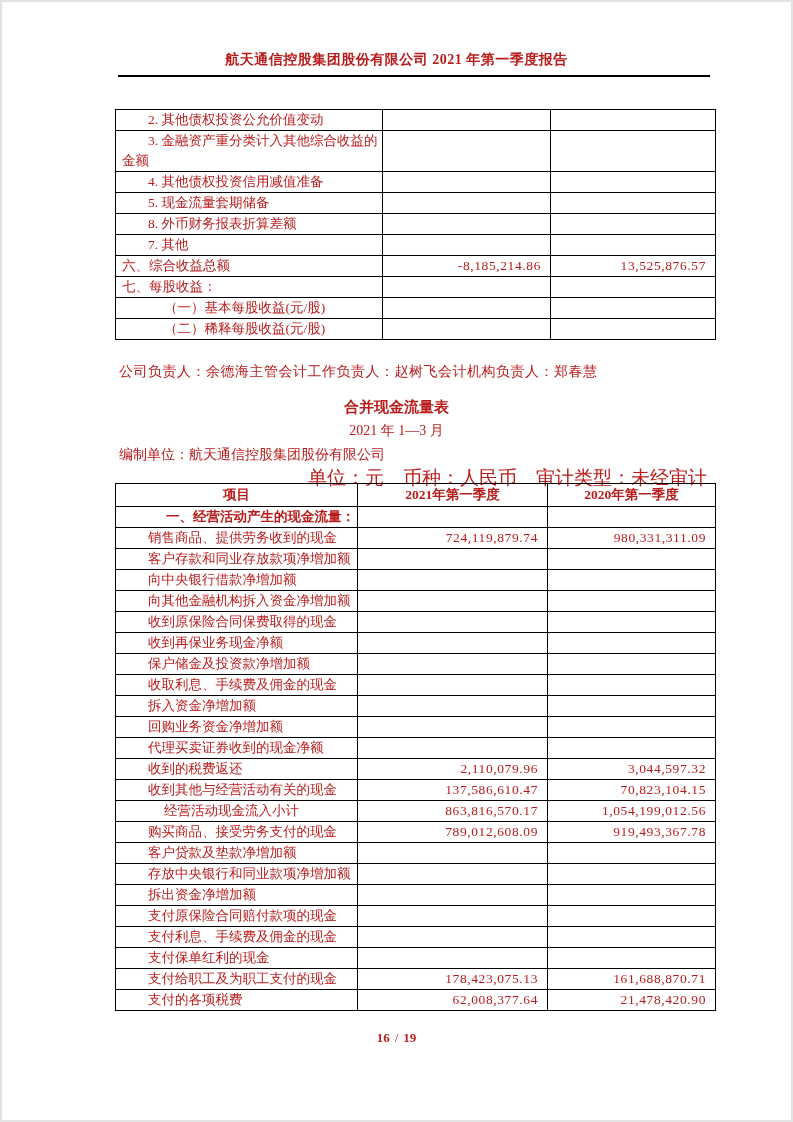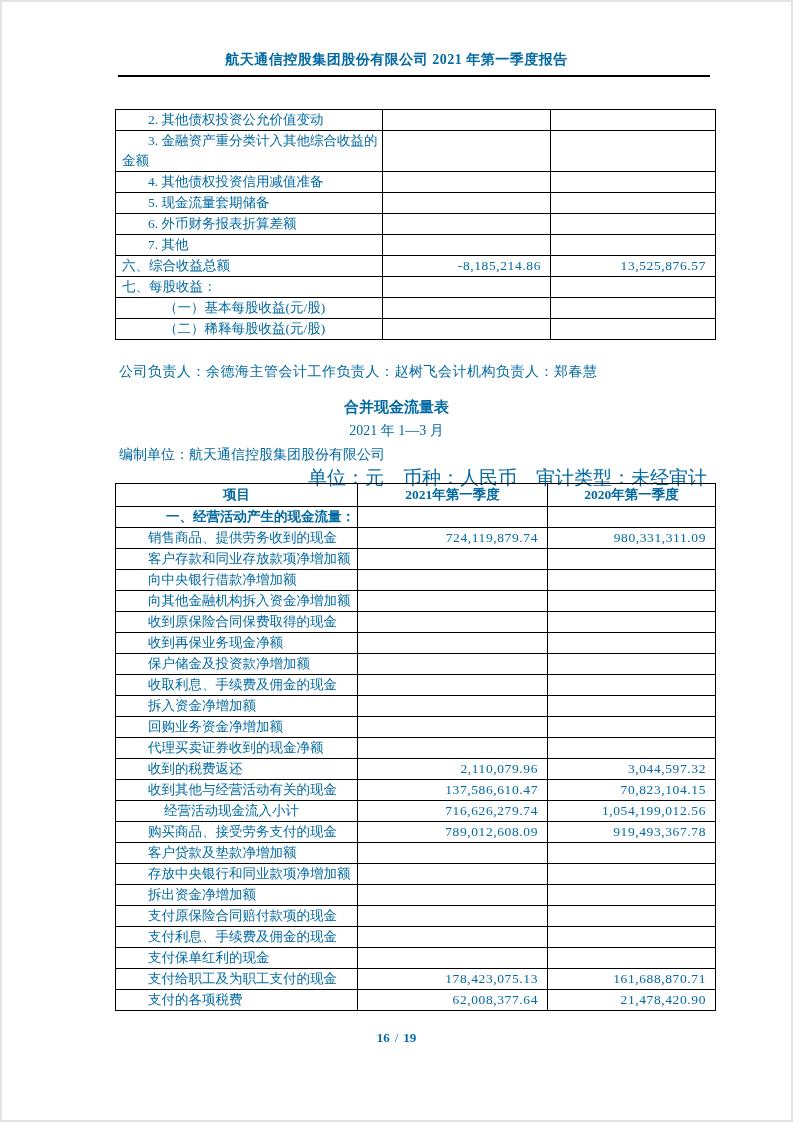--- a/index.html
+++ b/index.html
@@ -4,21 +4,21 @@
 <style>
   html,body { margin:0; padding:0; background:#f2f2f2; }
   .page {
     position:relative;
     width:793px; height:1122px;
     margin:0 auto;
     background:#ffffff;
     border:2px solid #e3e3e3;
     box-sizing:border-box;
     font-family:"Liberation Serif","DejaVu Serif",serif;
-    color:#0369a1;
+    color:#b91c1c;
     overflow:hidden;
   }
   .header-title {
     position:absolute; top:49px; left:0; width:100%;
     text-align:center; font-weight:bold; font-size:14px;
     letter-spacing:0.5px;
   }
   .header-rule {
     position:absolute; top:73px; left:116px; width:592px; height:2px;
     background:#000;
@@ -105,21 +105,21 @@
           <td class="lbl ind1">4. 其他债权投资信用减值准备</td>
           <td class="num"></td>
           <td class="num"></td>
         </tr>
         <tr>
           <td class="lbl ind1">5. 现金流量套期储备</td>
           <td class="num"></td>
           <td class="num"></td>
         </tr>
         <tr>
-          <td class="lbl ind1">6. 外币财务报表折算差额</td>
+          <td class="lbl ind1">8. 外币财务报表折算差额</td>
           <td class="num"></td>
           <td class="num"></td>
         </tr>
         <tr>
           <td class="lbl ind1">7. 其他</td>
           <td class="num"></td>
           <td class="num"></td>
         </tr>
         <tr>
           <td class="lbl ind0">六、综合收益总额</td>
@@ -233,21 +233,21 @@
           <td class="num">2,110,079.96</td>
           <td class="num">3,044,597.32</td>
         </tr>
         <tr>
           <td class="lbl ind1">收到其他与经营活动有关的现金</td>
           <td class="num">137,586,610.47</td>
           <td class="num">70,823,104.15</td>
         </tr>
         <tr>
           <td class="lbl ind2">经营活动现金流入小计</td>
-          <td class="num">716,626,279.74</td>
+          <td class="num">863,816,570.17</td>
           <td class="num">1,054,199,012.56</td>
         </tr>
         <tr>
           <td class="lbl ind1">购买商品、接受劳务支付的现金</td>
           <td class="num">789,012,608.09</td>
           <td class="num">919,493,367.78</td>
         </tr>
         <tr>
           <td class="lbl ind1">客户贷款及垫款净增加额</td>
           <td class="num"></td>

